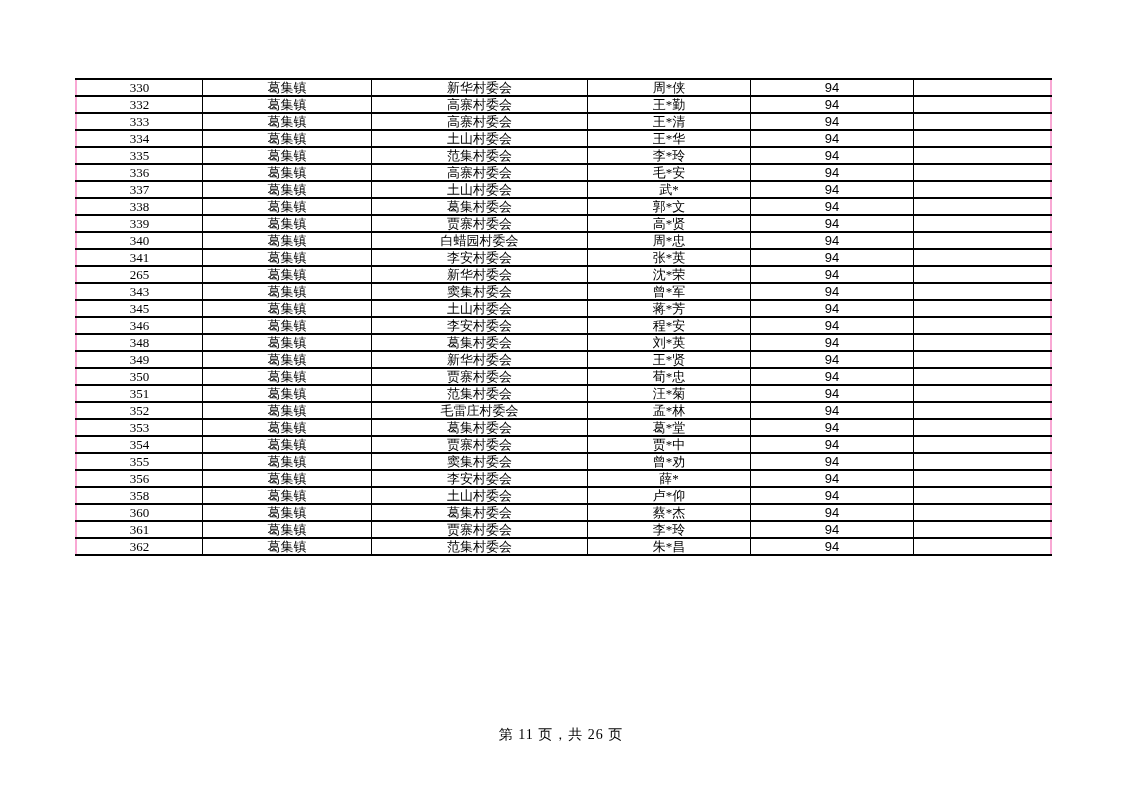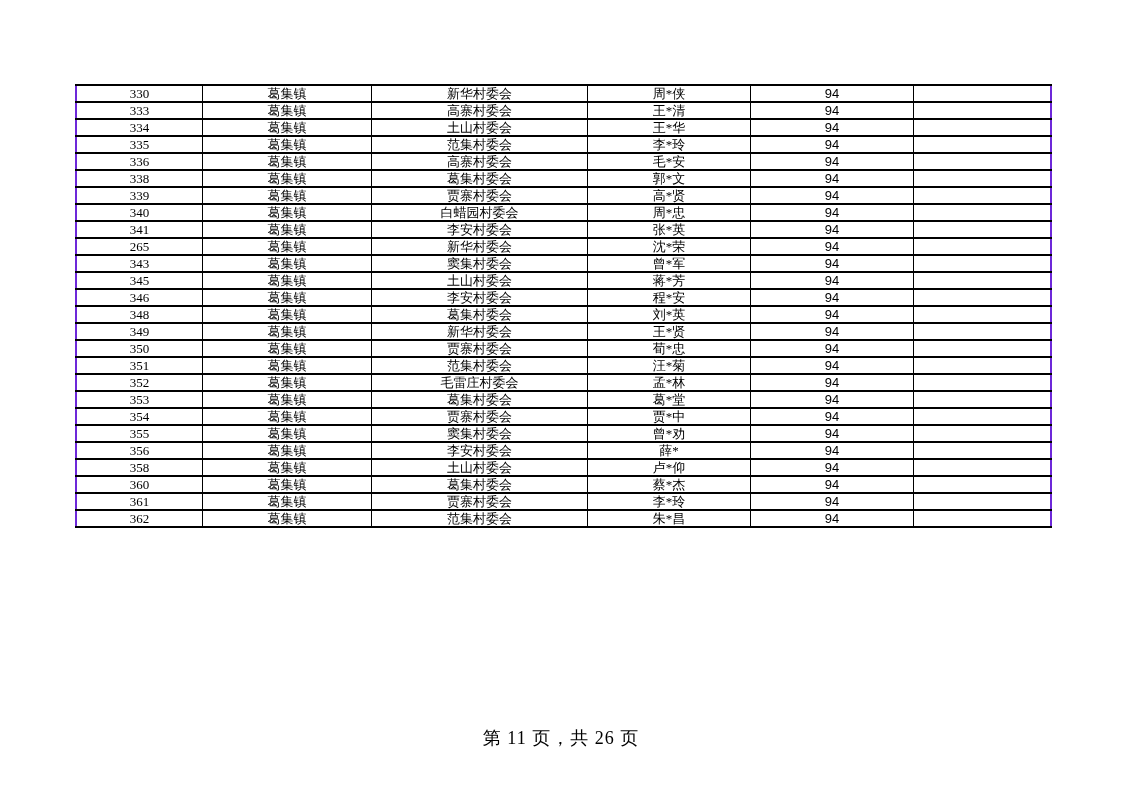--- a/index.html
+++ b/index.html
@@ -18,25 +18,25 @@
   .page {
     position: absolute;
     left: 0; top: 0;
     width: 1122px;
     height: 793px;
     background: #ffffff;
   }
   table.results {
     position: absolute;
     left: 75px;
-    top: 84px;
+    top: 78px;
     width: 968px;
     border-collapse: collapse;
     table-layout: fixed;
-    border: 2px solid #6d28d9;
+    border: 2px solid #f9a8d4;
   }
   table.results td {
     border-top: 2px solid #000000;
     border-bottom: 2px solid #000000;
     border-left: 1px solid #000000;
     border-right: 1px solid #000000;
     height: 15px;
     padding: 0;
     text-align: center;
     vertical-align: middle;
@@ -50,21 +50,21 @@
   td.c2 { width: 215px; }
   td.c3 { width: 162px; }
   td.c4 { width: 162px; font-family: "Liberation Sans", "DejaVu Sans", sans-serif; font-size: 12.5px; }
   td.c5 { width: 136px; }
   .page-footer {
     position: absolute;
     left: 0;
     top: 726px;
     width: 1122px;
     text-align: center;
-    font-size: 18px;
+    font-size: 14px;
     letter-spacing: 1px;
     font-family: "Liberation Serif", "DejaVu Serif", serif;
     color: #000000;
   }
 </style>
 </head>
 <body>
 
 <div class="page">
 
@@ -72,20 +72,28 @@
     <tbody id="tbody">
         <tr>
           <td class="c0">330</td>
           <td class="c1">葛集镇</td>
           <td class="c2">新华村委会</td>
           <td class="c3">周*侠</td>
           <td class="c4">94</td>
           <td class="c5"></td>
         </tr>
         <tr>
+          <td class="c0">332</td>
+          <td class="c1">葛集镇</td>
+          <td class="c2">高寨村委会</td>
+          <td class="c3">王*勤</td>
+          <td class="c4">94</td>
+          <td class="c5"></td>
+        </tr>
+        <tr>
           <td class="c0">333</td>
           <td class="c1">葛集镇</td>
           <td class="c2">高寨村委会</td>
           <td class="c3">王*清</td>
           <td class="c4">94</td>
           <td class="c5"></td>
         </tr>
         <tr>
           <td class="c0">334</td>
           <td class="c1">葛集镇</td>
@@ -104,20 +112,28 @@
         </tr>
         <tr>
           <td class="c0">336</td>
           <td class="c1">葛集镇</td>
           <td class="c2">高寨村委会</td>
           <td class="c3">毛*安</td>
           <td class="c4">94</td>
           <td class="c5"></td>
         </tr>
         <tr>
+          <td class="c0">337</td>
+          <td class="c1">葛集镇</td>
+          <td class="c2">土山村委会</td>
+          <td class="c3">武*</td>
+          <td class="c4">94</td>
+          <td class="c5"></td>
+        </tr>
+        <tr>
           <td class="c0">338</td>
           <td class="c1">葛集镇</td>
           <td class="c2">葛集村委会</td>
           <td class="c3">郭*文</td>
           <td class="c4">94</td>
           <td class="c5"></td>
         </tr>
         <tr>
           <td class="c0">339</td>
           <td class="c1">葛集镇</td>

